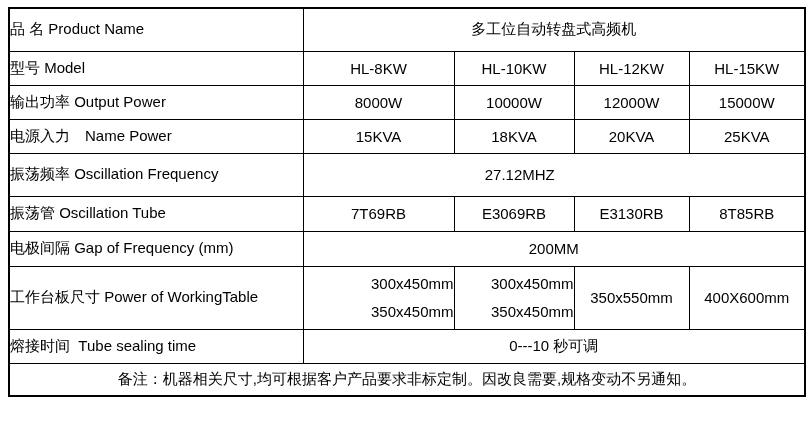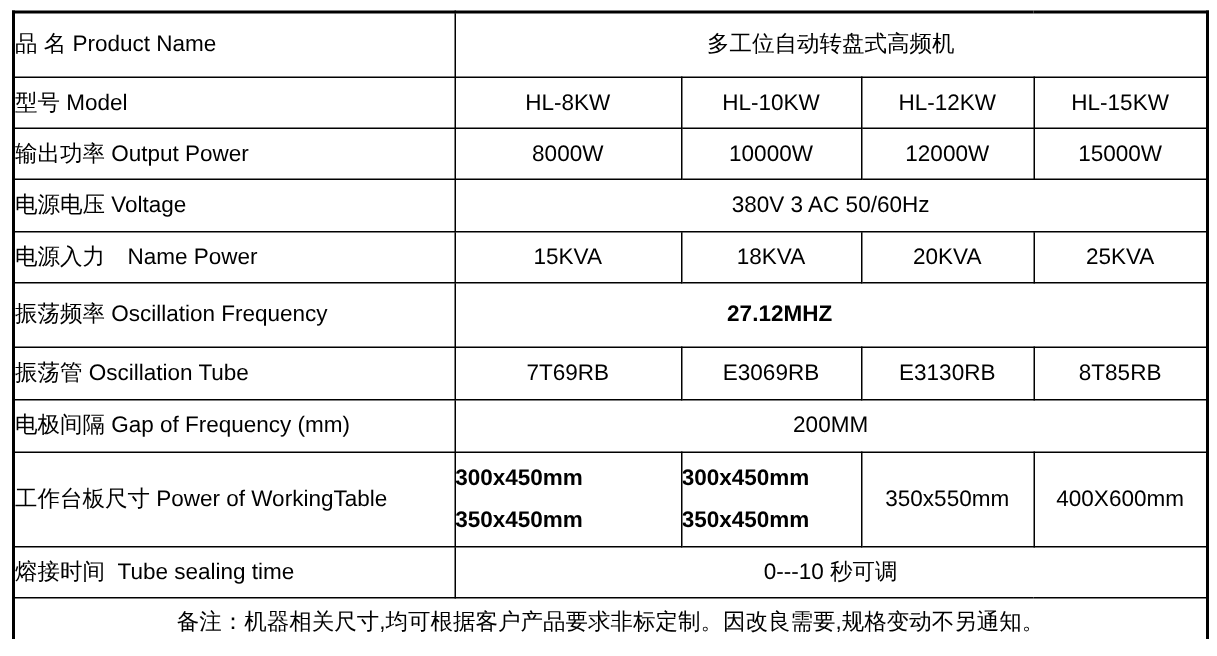--- a/index.html
+++ b/index.html
@@ -47,32 +47,30 @@
   td.label {
     text-align: left;
     padding-left: 5px;
     white-space: pre-wrap; 
   }
   td.val {
     text-align: center;
   }
   td.val.shift-left {
     padding-right: 68px; 
-    font-weight: bold;
   }
   td.note-cell {
     text-align: center;
     padding-left: 5px;
     white-space: pre-wrap;
   }
   .dim-line {
     height: 28px;
     line-height: 28px;
-    text-align: left;
-    font-weight: bold;
+    text-align: right;
   }
 </style>
 </head>
 <body>
 
 <div class="page">
   <table class="spec-table">
     <colgroup>
       <col class="c0">
         <col class="c1">
@@ -96,24 +94,20 @@
     </tr>
 
     <tr class="h34">
       <td class="label">输出功率 Output Power</td>
       <td class="val">8000W</td>
       <td class="val">10000W</td>
       <td class="val">12000W</td>
       <td class="val">15000W</td>
     </tr>
 
-    <tr class="h35">
-      <td class="label">电源电压 Voltage</td>
-      <td class="val" colspan="4">380V 3 AC 50/60Hz</td>
-    </tr>
 
     <tr class="h34">
       <td class="label">电源入力　Name Power</td>
       <td class="val">15KVA</td>
       <td class="val">18KVA</td>
       <td class="val">20KVA</td>
       <td class="val">25KVA</td>
     </tr>
 
     <tr class="h43">

